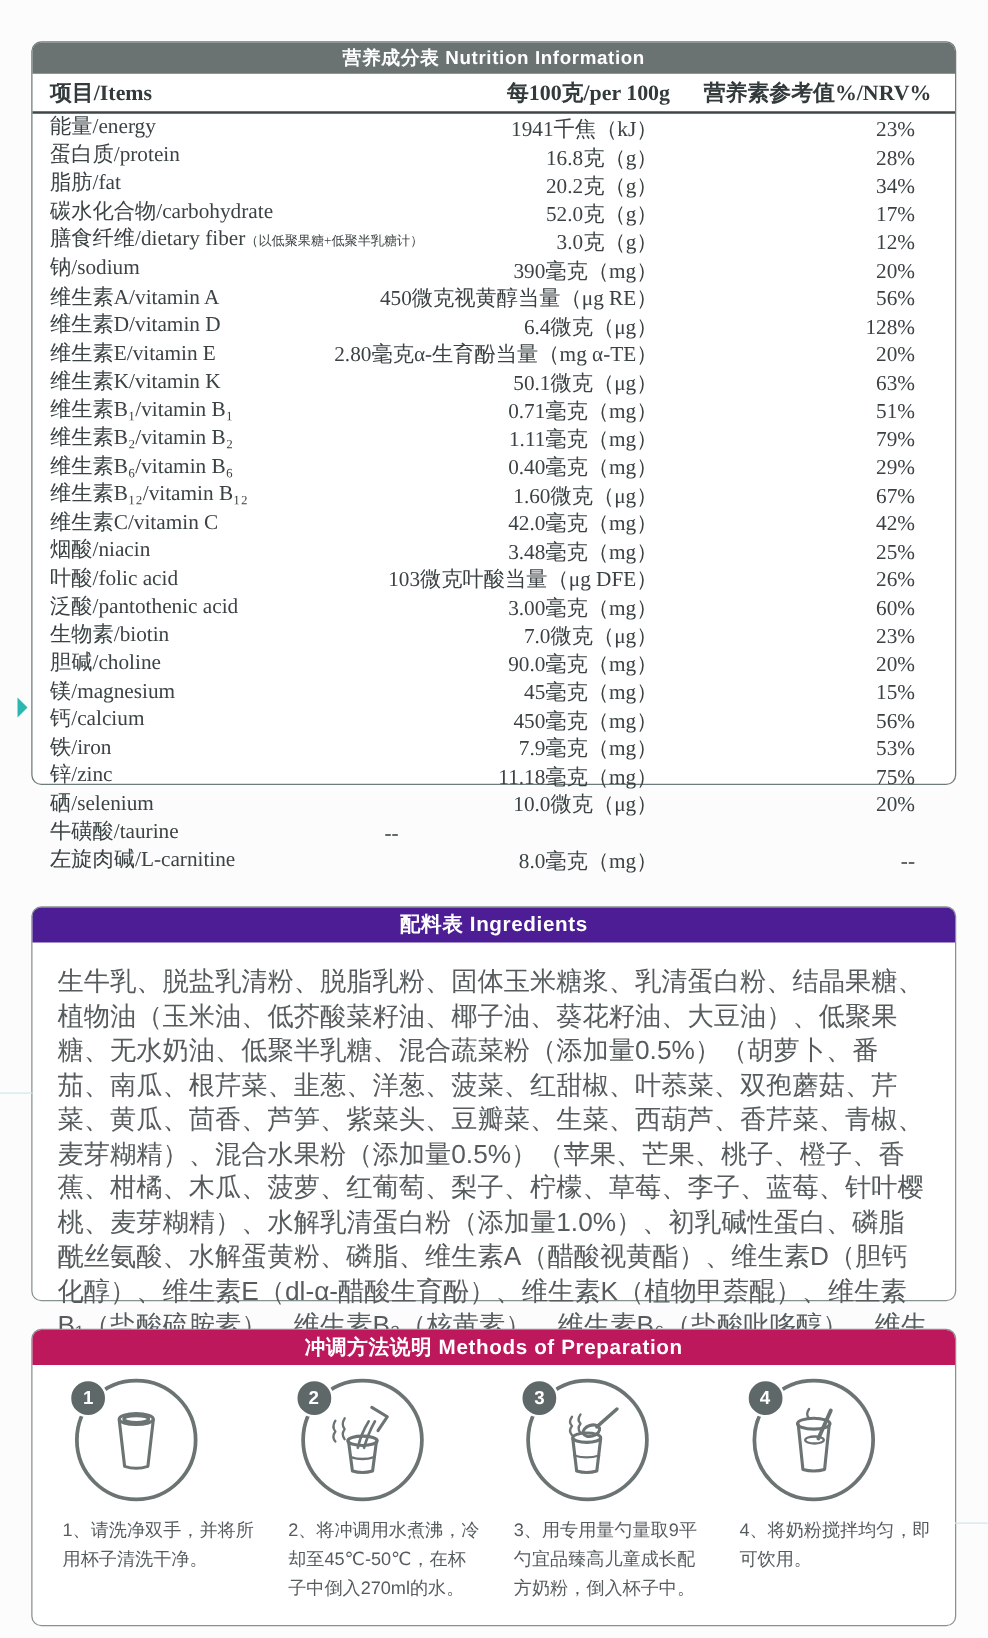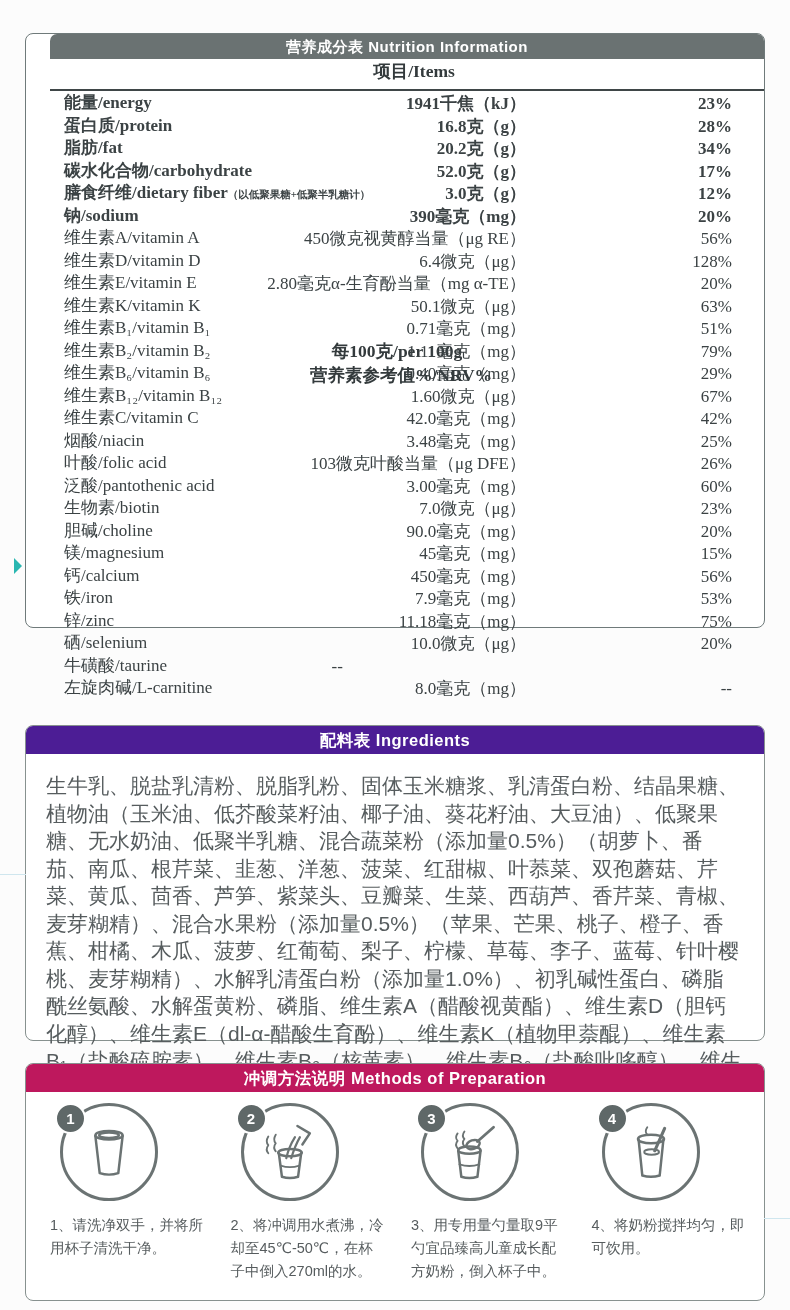--- a/index.html
+++ b/index.html
@@ -5,44 +5,44 @@
   html,body{margin:0;padding:0;}
   body{
     width:790px;height:1310px;position:relative;overflow:hidden;
     background:#fcfcfc;
     font-family:"Liberation Sans","DejaVu Sans",sans-serif;
   }
   .card{
     position:absolute;left:25px;width:740px;box-sizing:border-box;
     background:#ffffff;border:1px solid #87918f;border-radius:8px;
   }
-  #card-nutrition{top:33px;height:595px;border-color:#6f7a7a;padding-left:24px;}
+  #card-nutrition{top:33px;height:595px;border-color:#6f7a7a;}
   #card-ingredients{top:725px;height:316px;}
   #card-preparation{top:1063px;height:238px;}
   .bar{
     background:#6a7272;color:#ffffff;text-align:center;font-weight:bold;
     border-radius:7px 7px 0 0;letter-spacing:.5px;
   }
   #card-nutrition .bar{height:25px;line-height:25px;font-size:15px;}
   #card-ingredients .bar,#card-preparation .bar{height:28px;line-height:28px;font-size:16.5px;}
   .cols{
     display:flex;align-items:center;height:30px;border-bottom:2px solid #3f4648;
     font-family:"Liberation Serif","DejaVu Serif",serif;font-weight:bold;
-    font-size:17.5px;color:#333a3c;flex-direction:column;
+    font-size:17.5px;color:#333a3c;
   }
   .cols .c-name{flex:0 0 280px;padding-left:14px;}
   .cols .c-val{flex:1;text-align:right;padding-right:20px;}
   .cols .c-nrv{flex:0 0 208px;text-align:center;padding-right:12px;box-sizing:border-box;}
   #nutrition-rows{padding-top:2px;}
   .nrow{
     display:flex;align-items:center;height:22.5px;line-height:22.5px;
     font-family:"Liberation Serif","DejaVu Serif",serif;
     font-size:17px;color:#3b4244;white-space:nowrap;
   }
-  .nrow.bold{font-weight:bold;}
+  .nrow.bold{font-weight:normal;align-items:flex-end;}
   .nrow .c-name{flex:0 0 auto;padding-left:14px;}
   .nrow .c-name .nt{font-size:10.5px;}
   .nrow .c-val{flex:1;text-align:right;padding-right:30px;}
   .nrow .c-nrv{flex:0 0 208px;text-align:right;padding-right:32px;box-sizing:border-box;}
 
   
   .ing-body{
     margin:0;padding:18px 20px 0 20px;font-size:21px;line-height:27.5px;
     color:#565c5e;
   }

